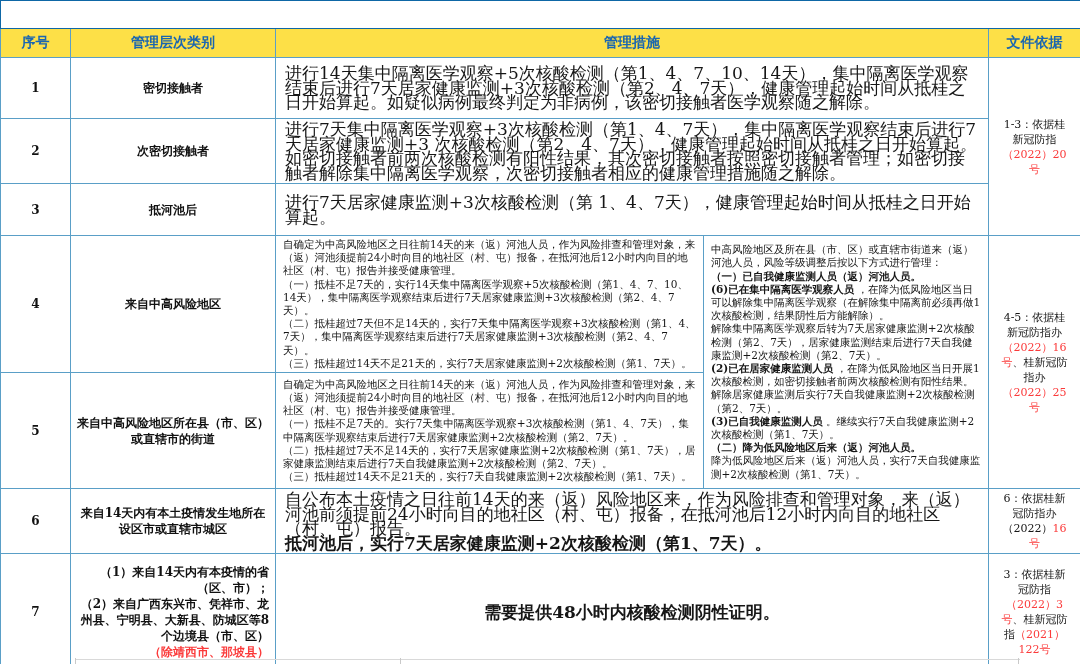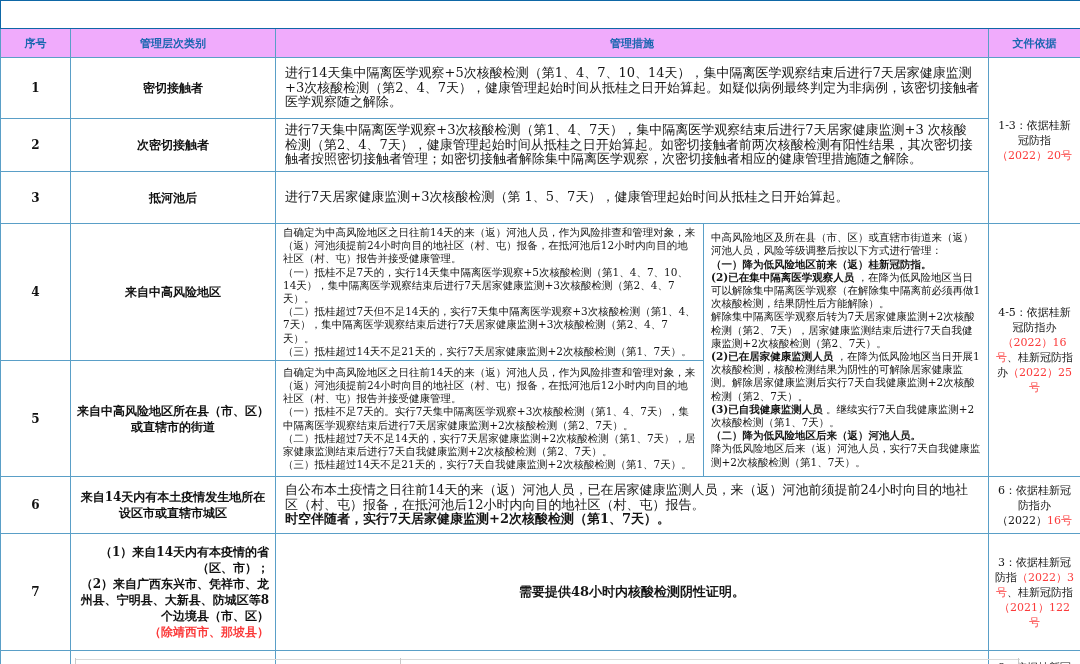--- a/index.html
+++ b/index.html
@@ -8,30 +8,30 @@
     font-family:"DejaVu Serif", serif; overflow:hidden;
   }
   table.main { border-collapse:collapse; table-layout:fixed; width:1080px; }
   table.main td { border:1px solid #5a9fc7; overflow:hidden; vertical-align:middle; background:#fff; }
   .title-cell {
     background:#1277bd; color:#ffffff; text-align:center;
     font-family:"Liberation Sans", sans-serif; font-weight:bold; font-size:14.5px;
     border:1px solid #0e67a6 !important; letter-spacing:1px;
   }
   tr.head td {
-    background:#f0abfc; color:#1a66b0; text-align:center;
-    font-family:"Liberation Sans", sans-serif; font-weight:bold; font-size:11px;
+    background:#fde047; color:#1a66b0; text-align:center;
+    font-family:"Liberation Sans", sans-serif; font-weight:bold; font-size:14px;
   }
   .no  { text-align:center; font-weight:bold; font-size:12px; color:#111; }
   .cat { text-align:center; font-weight:bold; font-size:12px; color:#111; padding:10px 6px; line-height:16px; }
   .cat-left { text-align:right; }
-  .meas { font-size:13px; line-height:14.5px; color:#161616; padding:3px 9px; text-align:left; }
+  .meas { font-size:17px; line-height:14.5px; color:#161616; padding:3px 9px; text-align:left; }
   .meas-sm { font-size:10.5px; line-height:13.2px; padding:2px 7px; }
   .meas-center { text-align:center;font-weight:bold; }
-  .basis { text-align:center; font-size:11px; line-height:15px; color:#161616; padding:2px 5px; }
+  .basis { text-align:center; font-size:11px; line-height:15px; color:#161616; padding:2px 12px; }
   .red { color:#fb3b3b; }
   .b { font-weight:bold; }
   .para { margin:0; }
   
   .grid-h { position:absolute; left:75px; width:945px; height:1px; top:659px; background:#d9d9d9; }
   .grid-v { position:absolute; width:1px; height:6px; top:658px; background:#c9c9c9; }
   .gv1 { left:75px; } .gv2 { left:400px; } .gv3 { left:1018px; }
 </style>
 </head>
 <body>
@@ -67,38 +67,38 @@
 
     <tr style="height:53px;">
       <td class="no">2</td>
       <td class="cat">次密切接触者</td>
       <td class="meas" colspan="2">进行7天集中隔离医学观察+3次核酸检测（第1、4、7天），集中隔离医学观察结束后进行7天居家健康监测+3 次核酸检测（第2、4、7天），健康管理起始时间从抵桂之日开始算起。如密切接触者前两次核酸检测有阳性结果，其次密切接触者按照密切接触者管理；如密切接触者解除集中隔离医学观察，次密切接触者相应的健康管理措施随之解除。</td>
     </tr>
 
     <tr style="height:52px;">
       <td class="no">3</td>
       <td class="cat">抵河池后</td>
-      <td class="meas" colspan="2">进行7天居家健康监测+3次核酸检测（第 1、5、7天），健康管理起始时间从抵桂之日开始算起。</td>
+      <td class="meas" colspan="2">进行7天居家健康监测+3次核酸检测（第 1、4、7天），健康管理起始时间从抵桂之日开始算起。</td>
     </tr>
 
     <tr style="height:118px;">
       <td class="no">4</td>
       <td class="cat">来自中高风险地区</td>
       <td class="meas meas-sm">
         <div class="para">自确定为中高风险地区之日往前14天的来（返）河池人员，作为风险排查和管理对象，来（返）河池须提前24小时向目的地社区（村、屯）报备，在抵河池后12小时内向目的地社区（村、屯）报告并接受健康管理。</div>
         <div class="para">（一）抵桂不足7天的，实行14天集中隔离医学观察+5次核酸检测（第1、4、7、10、14天），集中隔离医学观察结束后进行7天居家健康监测+3次核酸检测（第2、4、7天）。</div>
         <div class="para">（二）抵桂超过7天但不足14天的，实行7天集中隔离医学观察+3次核酸检测（第1、4、7天），集中隔离医学观察结束后进行7天居家健康监测+3次核酸检测（第2、4、7天）。</div>
         <div class="para">（三）抵桂超过14天不足21天的，实行7天居家健康监测+2次核酸检测（第1、7天）。</div>
       </td>
       <td class="meas meas-sm" rowspan="2">
         <div class="para">中高风险地区及所在县（市、区）或直辖市街道来（返）河池人员，风险等级调整后按以下方式进行管理：</div>
-        <div class="para b">（一）降为低风险地区前来（返）桂新冠防指。</div>
-        <div class="para"><span class="b">(2)已在集中隔离医学观察人员</span><span> ，在降为低风险地区当日可以解除集中隔离医学观察（在解除集中隔离前必须再做1次核酸检测，结果阴性后方能解除）。</span></div>
+        <div class="para b">（一）已自我健康监测人员（返）河池人员。</div>
+        <div class="para"><span class="b">(6)已在集中隔离医学观察人员</span><span> ，在降为低风险地区当日可以解除集中隔离医学观察（在解除集中隔离前必须再做1次核酸检测，结果阴性后方能解除）。</span></div>
         <div class="para">解除集中隔离医学观察后转为7天居家健康监测+2次核酸检测（第2、7天），居家健康监测结束后进行7天自我健康监测+2次核酸检测（第2、7天）。</div>
-        <div class="para"><span class="b">(2)已在居家健康监测人员</span><span> ，在降为低风险地区当日开展1次核酸检测，核酸检测结果为阴性的可解除居家健康监测。解除居家健康监测后实行7天自我健康监测+2次核酸检测（第2、7天）。</span></div>
+        <div class="para"><span class="b">(2)已在居家健康监测人员</span><span> ，在降为低风险地区当日开展1次核酸检测，如密切接触者前两次核酸检测有阳性结果。解除居家健康监测后实行7天自我健康监测+2次核酸检测（第2、7天）。</span></div>
         <div class="para"><span class="b">(3)已自我健康监测人员</span><span> 。继续实行7天自我健康监测+2次核酸检测（第1、7天）。</span></div>
         <div class="para b">（二）降为低风险地区后来（返）河池人员。</div>
         <div class="para">降为低风险地区后来（返）河池人员，实行7天自我健康监测+2次核酸检测（第1、7天）。</div>
       </td>
       <td class="basis" rowspan="2"><span>4-5：依据桂新冠防指办</span><span class="red">（2022）16号</span><span>、桂新冠防指办</span><span class="red">（2022）25号</span></td>
     </tr>
 
     <tr style="height:116px;">
       <td class="no">5</td>
       <td class="cat">来自中高风险地区所在县（市、区）或直辖市的街道</td>
@@ -107,22 +107,22 @@
         <div class="para">（一）抵桂不足7天的。实行7天集中隔离医学观察+3次核酸检测（第1、4、7天），集中隔离医学观察结束后进行7天居家健康监测+2次核酸检测（第2、7天）。</div>
         <div class="para">（二）抵桂超过7天不足14天的，实行7天居家健康监测+2次核酸检测（第1、7天），居家健康监测结束后进行7天自我健康监测+2次核酸检测（第2、7天）。</div>
         <div class="para">（三）抵桂超过14天不足21天的，实行7天自我健康监测+2次核酸检测（第1、7天）。</div>
       </td>
     </tr>
 
     <tr style="height:57px;">
       <td class="no">6</td>
       <td class="cat">来自14天内有本土疫情发生地所在设区市或直辖市城区</td>
       <td class="meas" colspan="2">
-        <div class="para">自公布本土疫情之日往前14天的来（返）河池人员，已在居家健康监测人员，来（返）河池前须提前24小时向目的地社区（村、屯）报备，在抵河池后12小时内向目的地社区（村、屯）报告。</div>
-        <div class="para b">时空伴随者，实行7天居家健康监测+2次核酸检测（第1、7天）。</div>
+        <div class="para">自公布本土疫情之日往前14天的来（返）风险地区来，作为风险排查和管理对象，来（返）河池前须提前24小时向目的地社区（村、屯）报备，在抵河池后12小时内向目的地社区（村、屯）报告。</div>
+        <div class="para b">抵河池后，实行7天居家健康监测+2次核酸检测（第1、7天）。</div>
       </td>
       <td class="basis"><span>6：依据桂新冠防指办（2022）</span><span class="red">16号</span></td>
     </tr>
 
     <tr style="height:60px;">
       <td class="no">7</td>
       <td class="cat cat-left">
         <div class="para">（1）来自14天内有本疫情的省（区、市）；</div>
         <div class="para">（2）来自广西东兴市、凭祥市、龙州县、宁明县、大新县、防城区等8个边境县（市、区）</div>
         <div class="para red">（除靖西市、那坡县）</div>

